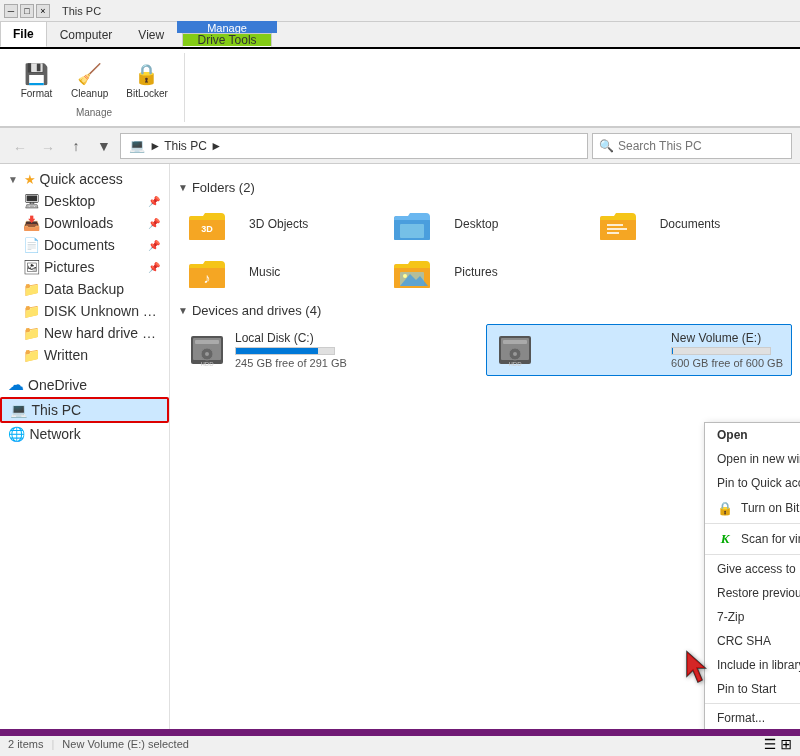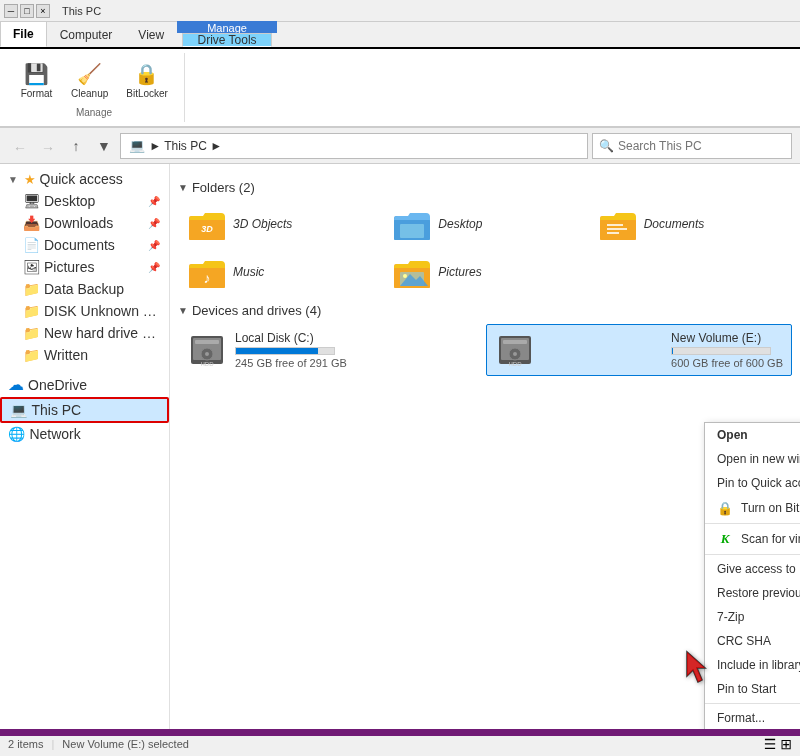--- a/index.html
+++ b/index.html
@@ -39,21 +39,21 @@
     .sidebar-pin { font-size: 10px; color: #0078d7; margin-left: auto; }
     .sidebar-item-text { overflow: hidden; text-overflow: ellipsis; font-size: 14px; }
 
     
     .content { flex: 1; background: white; overflow-y: auto; padding: 8px; position: relative; }
     .section-header { display: flex; align-items: center; gap: 4px; font-size: 13px; color: #333; margin: 8px 0 6px 0; cursor: pointer; font-weight: 400; }
     .section-arrow { font-size: 10px; color: #555; }
 
     
     .folders-grid { display: grid; grid-template-columns: repeat(3, 1fr); gap: 2px; margin-bottom: 8px; }
-    .folder-item { display: flex; align-items: center; gap: 6px; padding: 4px 8px; cursor: pointer; border: 1px solid transparent; border-radius: 2px; font-style: italic; }
+    .folder-item { display: flex; align-items: center; gap: 22px; padding: 4px 8px; cursor: pointer; border: 1px solid transparent; border-radius: 2px; }
     .folder-icon { width: 40px; height: 36px; flex-shrink: 0; display: flex; align-items: center; justify-content: center; }
     .folder-name { font-size: 12px; color: #333; }
 
     
     .drives-grid { display: grid; grid-template-columns: repeat(2, 1fr); gap: 2px; }
     .drive-item { display: flex; align-items: center; gap: 8px; padding: 6px 8px; cursor: pointer; border: 1px solid transparent; border-radius: 2px; }
     .drive-item.selected { background: #cce8ff; border-color: #0078d7; justify-content: space-between; }
     .drive-icon { width: 40px; height: 36px; flex-shrink: 0; display: flex; align-items: center; justify-content: center; }
     .drive-info { display: flex; flex-direction: column; gap: 2px; }
     .drive-name { font-size: 12px; color: #333; font-weight: 500; }
@@ -97,21 +97,21 @@
 
 <div class="ribbon">
   <div style="display:flex; height:27px; background:#f0f0f0; border-bottom:2px solid #000000; align-items:flex-end;">
     <div class="ribbon-tab active" style="background:white; border:1px solid #ccc; border-bottom:1px solid white; font-weight:600; height:26px; display:flex;align-items:center;">File</div>
     <div class="ribbon-tab" style="height:26px;display:flex;align-items:center;">Computer</div>
     <div class="ribbon-tab" style="height:26px;display:flex;align-items:center;">View</div>
 
     <div style="display:flex;flex-direction:column; align-items:center;">
       <div style="background:#3a7bd5; color:white; font-size:11px; padding:1px 30px 0 30px; height:12px; display:flex;align-items:center;">Manage</div>
       <div style="display:flex;">
-        <div class="ribbon-tab" style="background:#7dd3fc;border:1px solid #ccc; border-bottom:1px solid white; height:14px; font-size:12px; display:flex;align-items:center; padding:0 14px;">Drive Tools</div>
+        <div class="ribbon-tab" style="background:#84cc16;border:1px solid #ccc; border-bottom:1px solid white; height:14px; font-size:12px; display:flex;align-items:center; padding:0 14px;">Drive Tools</div>
       </div>
     </div>
   </div>
 
   <div style="height:78px; background:white; display:flex; align-items:stretch; padding:4px; border-bottom:1px solid #ccc; gap:2px;">
     <div style="display:flex; flex-direction:column; align-items:center; justify-content:center; padding:0 10px; border-right:1px solid #ddd; gap:4px;">
       <div style="display:flex; gap:6px;">
         <div class="ribbon-btn">
           <div style="font-size:20px;">💾</div>
           <span style="font-size:10px;">Format</span>

